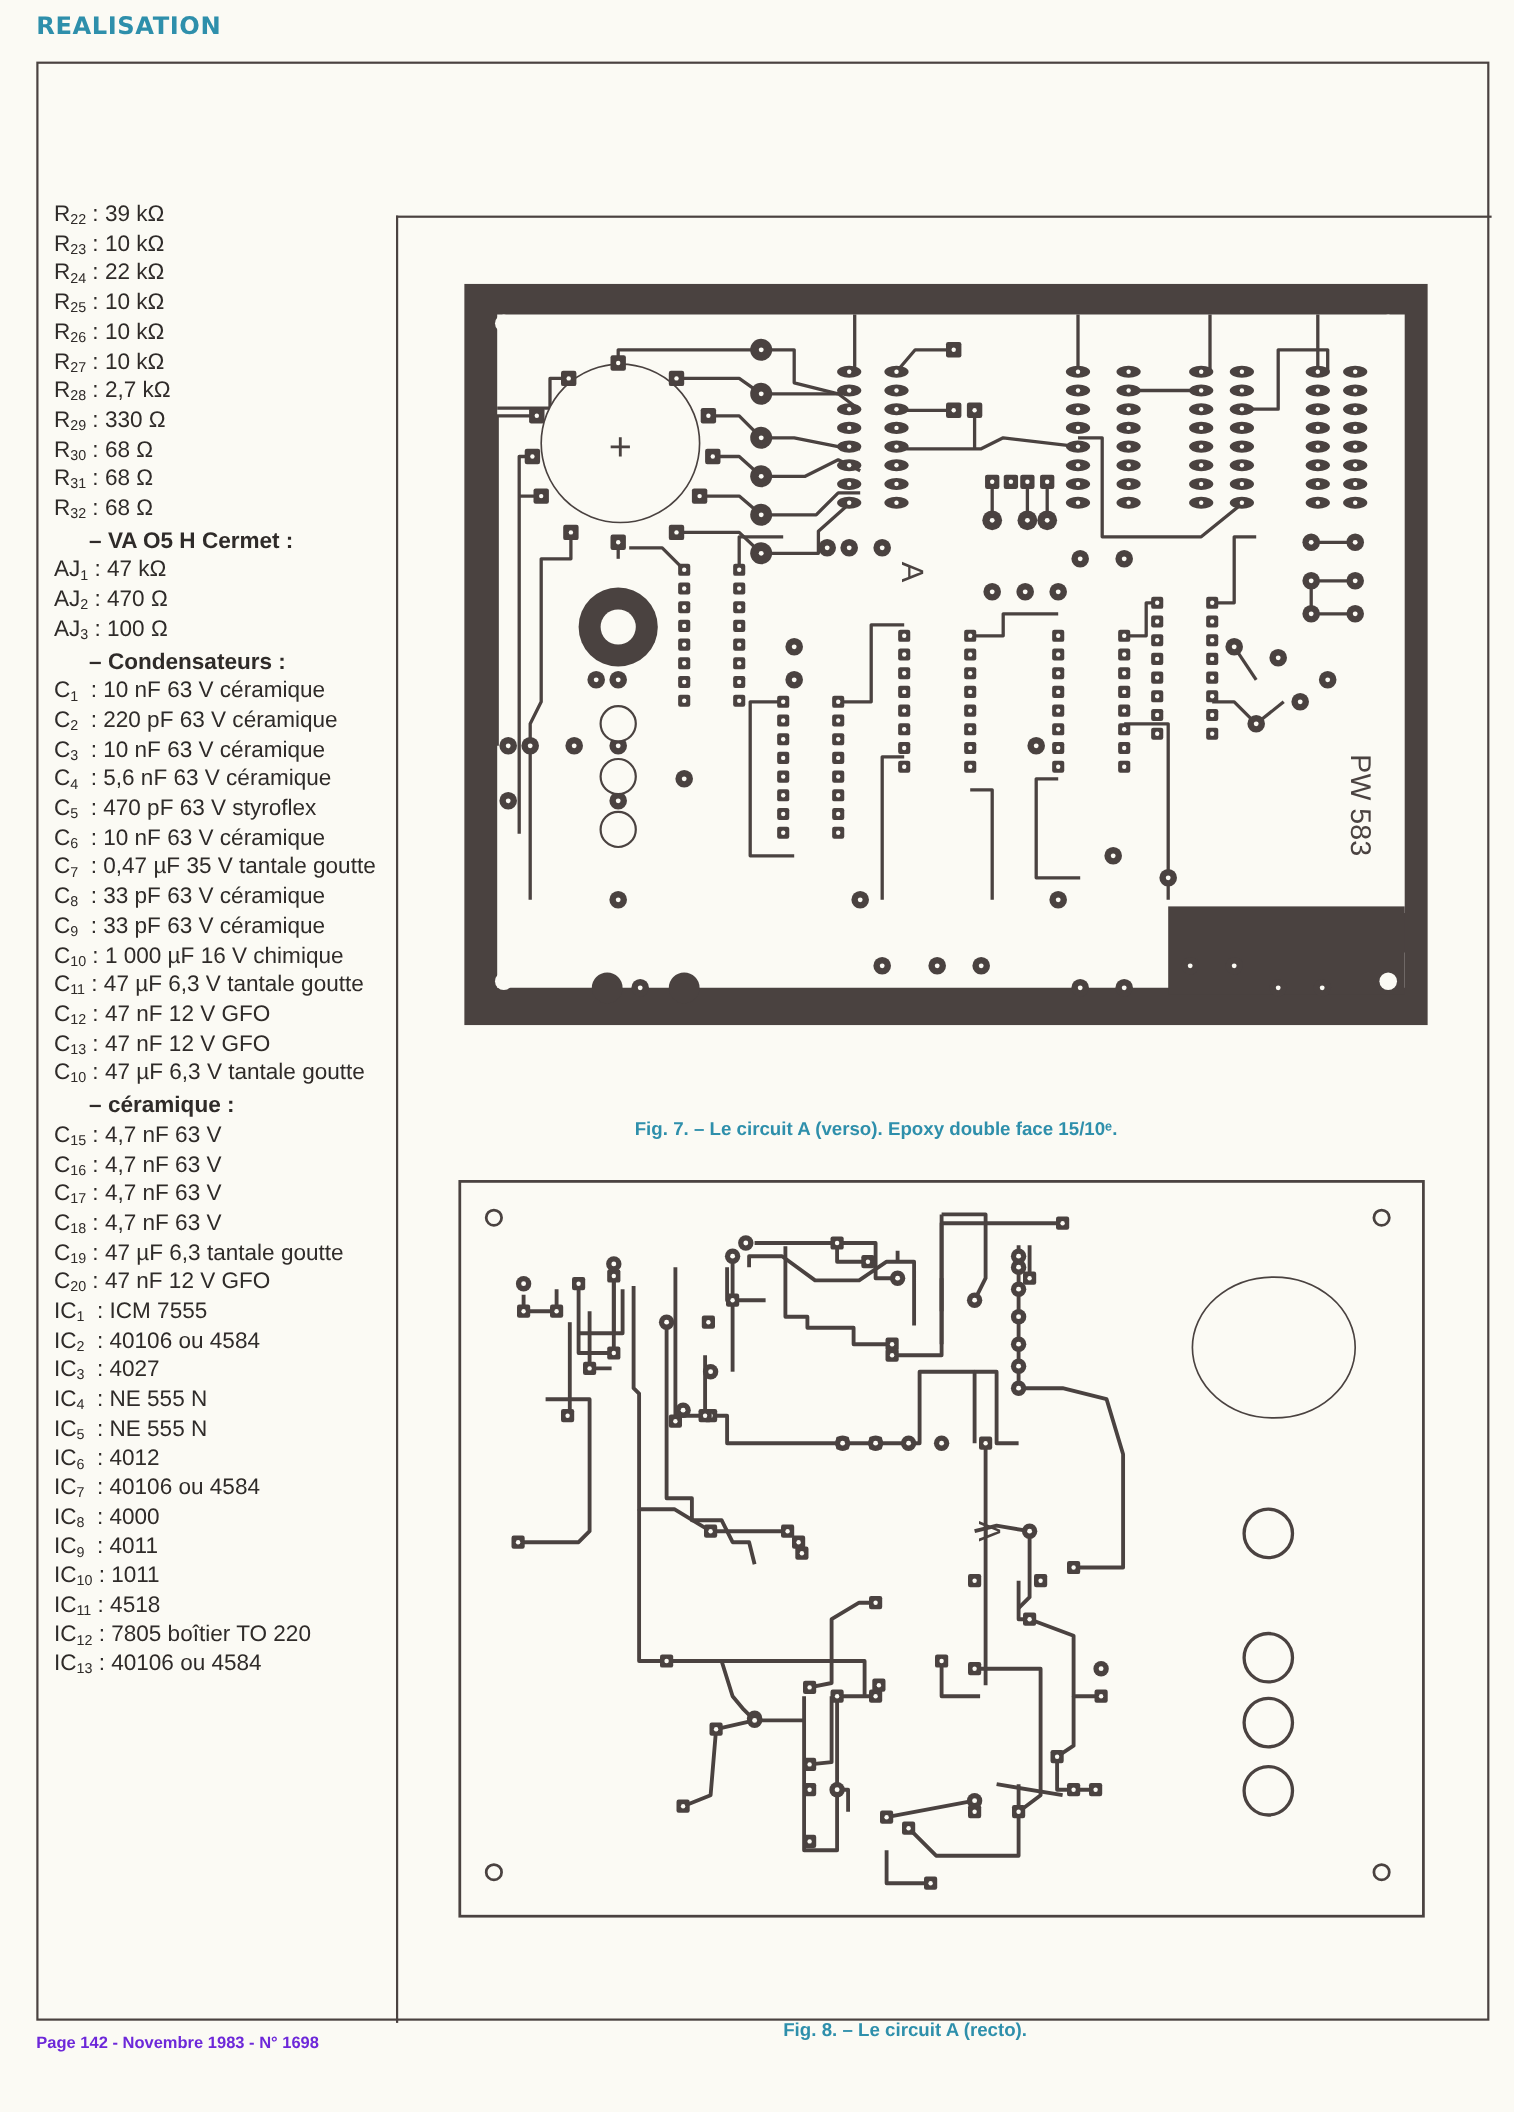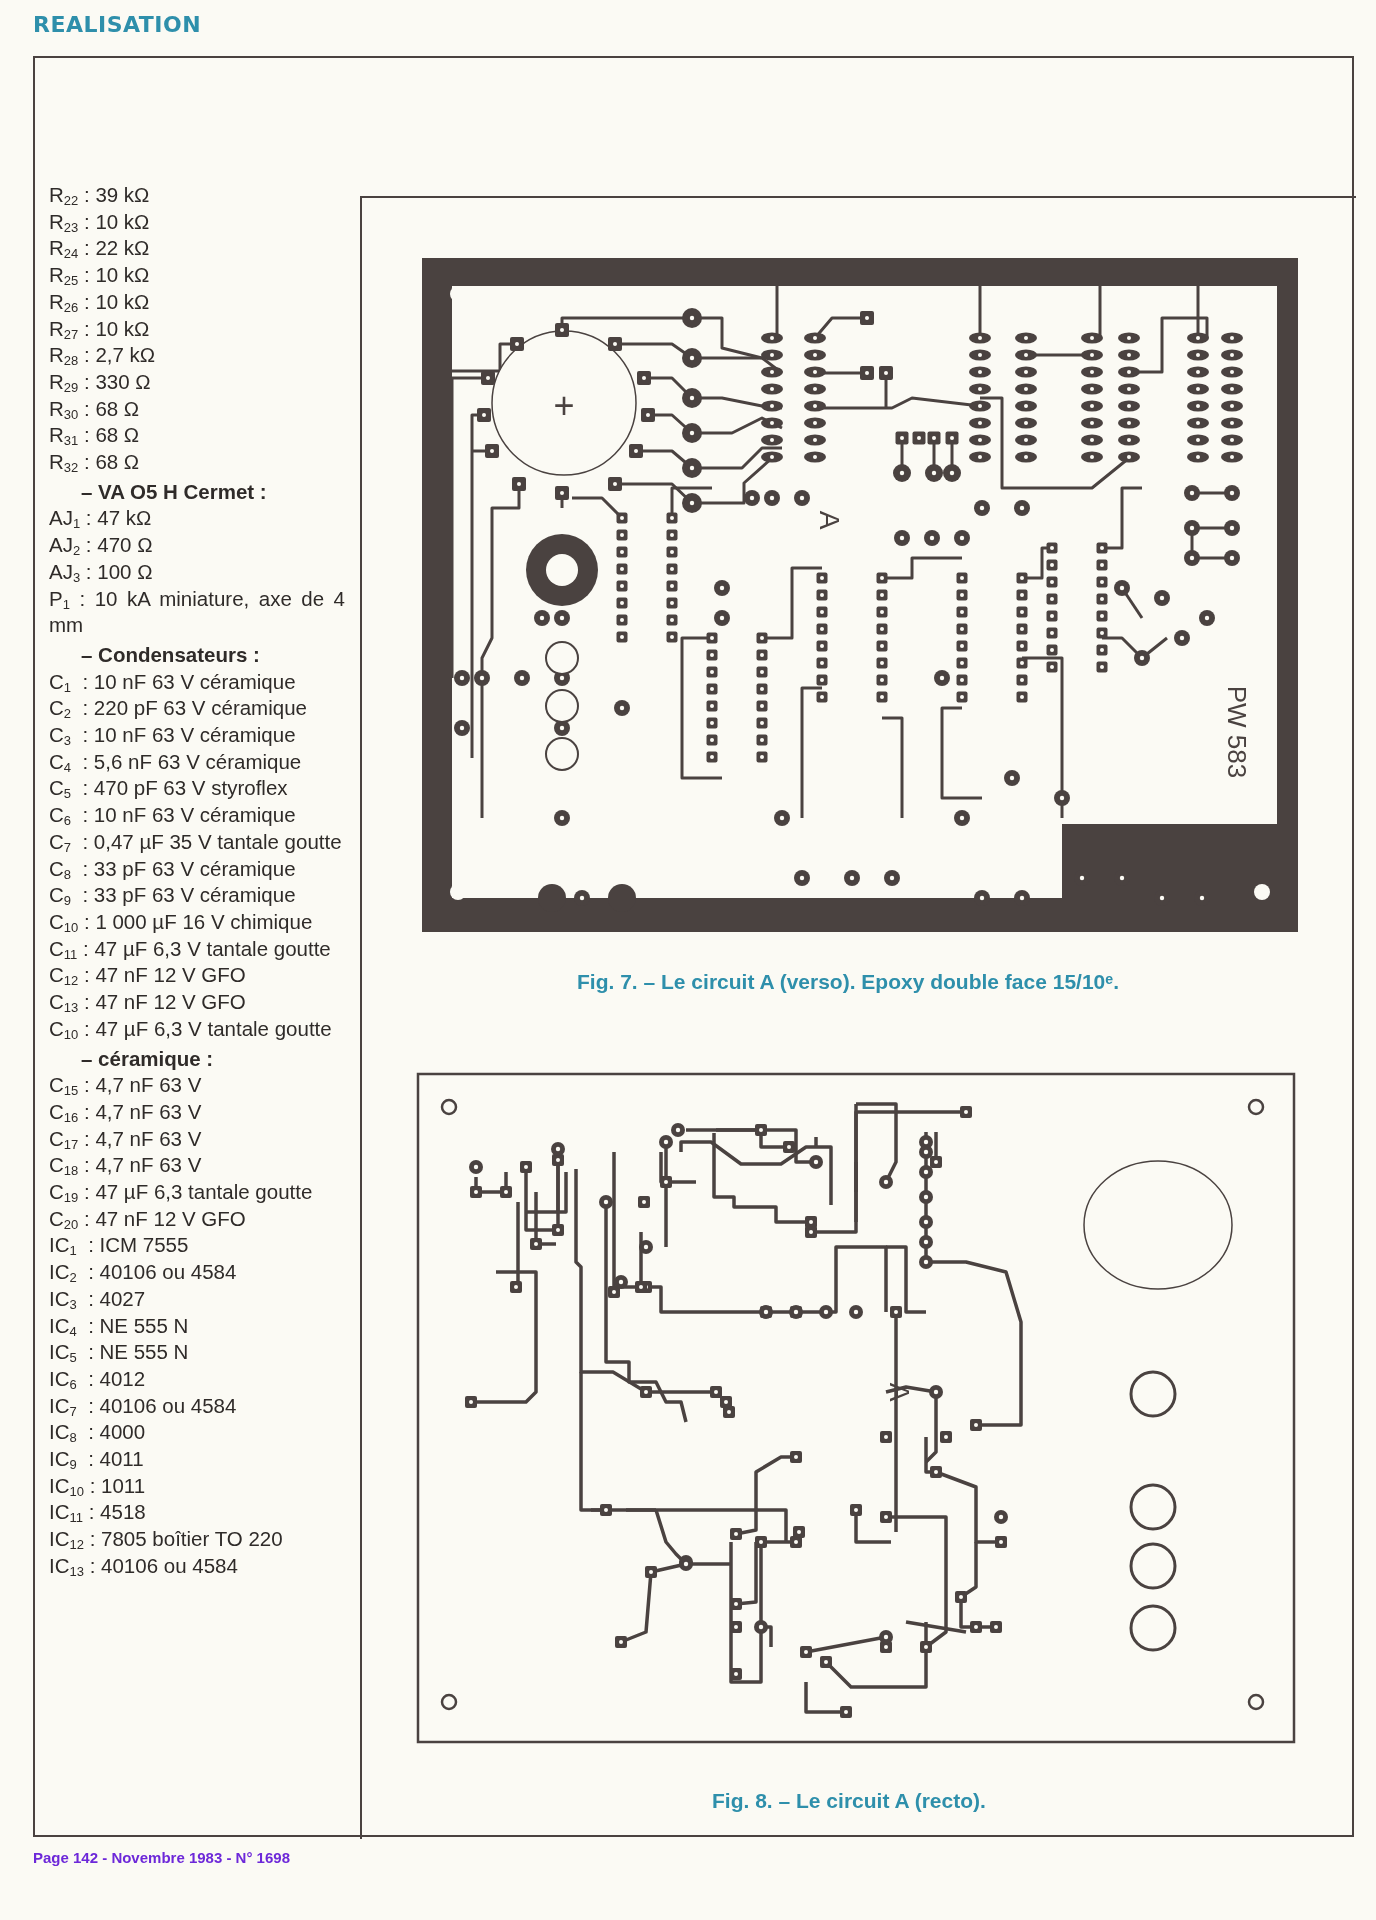--- a/index.html
+++ b/index.html
@@ -24,22 +24,23 @@
   }
   .parts-list {
     position:absolute; left:49px; top:182px; width:296px;
     font-size:20.5px; line-height:26.7px; color:#2f2b29;
   }
   .parts-list .row { white-space:nowrap; }
   .parts-list .wrap { white-space:normal; text-align:justify; text-align-last:left; }
   .parts-list .head { font-weight:bold; margin-top:3px;margin-left:32px; }
   .parts-list sub { font-size:13px; vertical-align:-3px; line-height:0; }
   .caption {
-    position:absolute; font-weight:bold; font-size:21px; color:#2e8fab;
+    position:absolute; font-weight:bold; font-size:17px; color:#2e8fab;
     white-space:nowrap;
+    margin-top:47px;
   }
   .footer {
     position:absolute; left:33px; top:1849px; font-weight:bold;
     font-size:15px; color:#6d28d9;
   }
   svg.pcb { position:absolute; }
   .fig-label { font-family:"Liberation Sans", sans-serif; }
 </style>
 </head>
 <body>
@@ -58,21 +59,20 @@
     <div class="row"><span>R</span><sub>27</sub><span> : </span><span>10 kΩ</span></div>
     <div class="row"><span>R</span><sub>28</sub><span> : </span><span>2,7 kΩ</span></div>
     <div class="row"><span>R</span><sub>29</sub><span> : </span><span>330 Ω</span></div>
     <div class="row"><span>R</span><sub>30</sub><span> : </span><span>68 Ω</span></div>
     <div class="row"><span>R</span><sub>31</sub><span> : </span><span>68 Ω</span></div>
     <div class="row"><span>R</span><sub>32</sub><span> : </span><span>68 Ω</span></div>
     <div class="row head">– VA O5 H Cermet :</div>
     <div class="row"><span>AJ</span><sub>1</sub><span> : </span><span>47 kΩ</span></div>
     <div class="row"><span>AJ</span><sub>2</sub><span> : </span><span>470 Ω</span></div>
     <div class="row"><span>AJ</span><sub>3</sub><span> : </span><span>100 Ω</span></div>
-    <div class="row wrap"><span>P</span><sub>1</sub><span> : </span><span> 10 kA miniature, axe de 4 mm</span></div>
     <div class="row head">– Condensateurs :</div>
     <div class="row"><span>C</span><sub>1</sub><span>&nbsp; : </span><span>10 nF 63 V céramique</span></div>
     <div class="row wrap"><span>C</span><sub>2</sub><span>&nbsp; : </span><span>220 pF 63 V céramique</span></div>
     <div class="row"><span>C</span><sub>3</sub><span>&nbsp; : </span><span>10 nF 63 V céramique</span></div>
     <div class="row wrap"><span>C</span><sub>4</sub><span>&nbsp; : </span><span>5,6 nF 63 V céramique</span></div>
     <div class="row"><span>C</span><sub>5</sub><span>&nbsp; : </span><span>470 pF 63 V styroflex</span></div>
     <div class="row"><span>C</span><sub>6</sub><span>&nbsp; : </span><span>10 nF 63 V céramique</span></div>
     <div class="row wrap"><span>C</span><sub>7</sub><span>&nbsp; : </span><span>0,47 µF 35 V tantale goutte</span></div>
     <div class="row"><span>C</span><sub>8</sub><span>&nbsp; : </span><span>33 pF 63 V céramique</span></div>
     <div class="row"><span>C</span><sub>9</sub><span>&nbsp; : </span><span>33 pF 63 V céramique</span></div>

